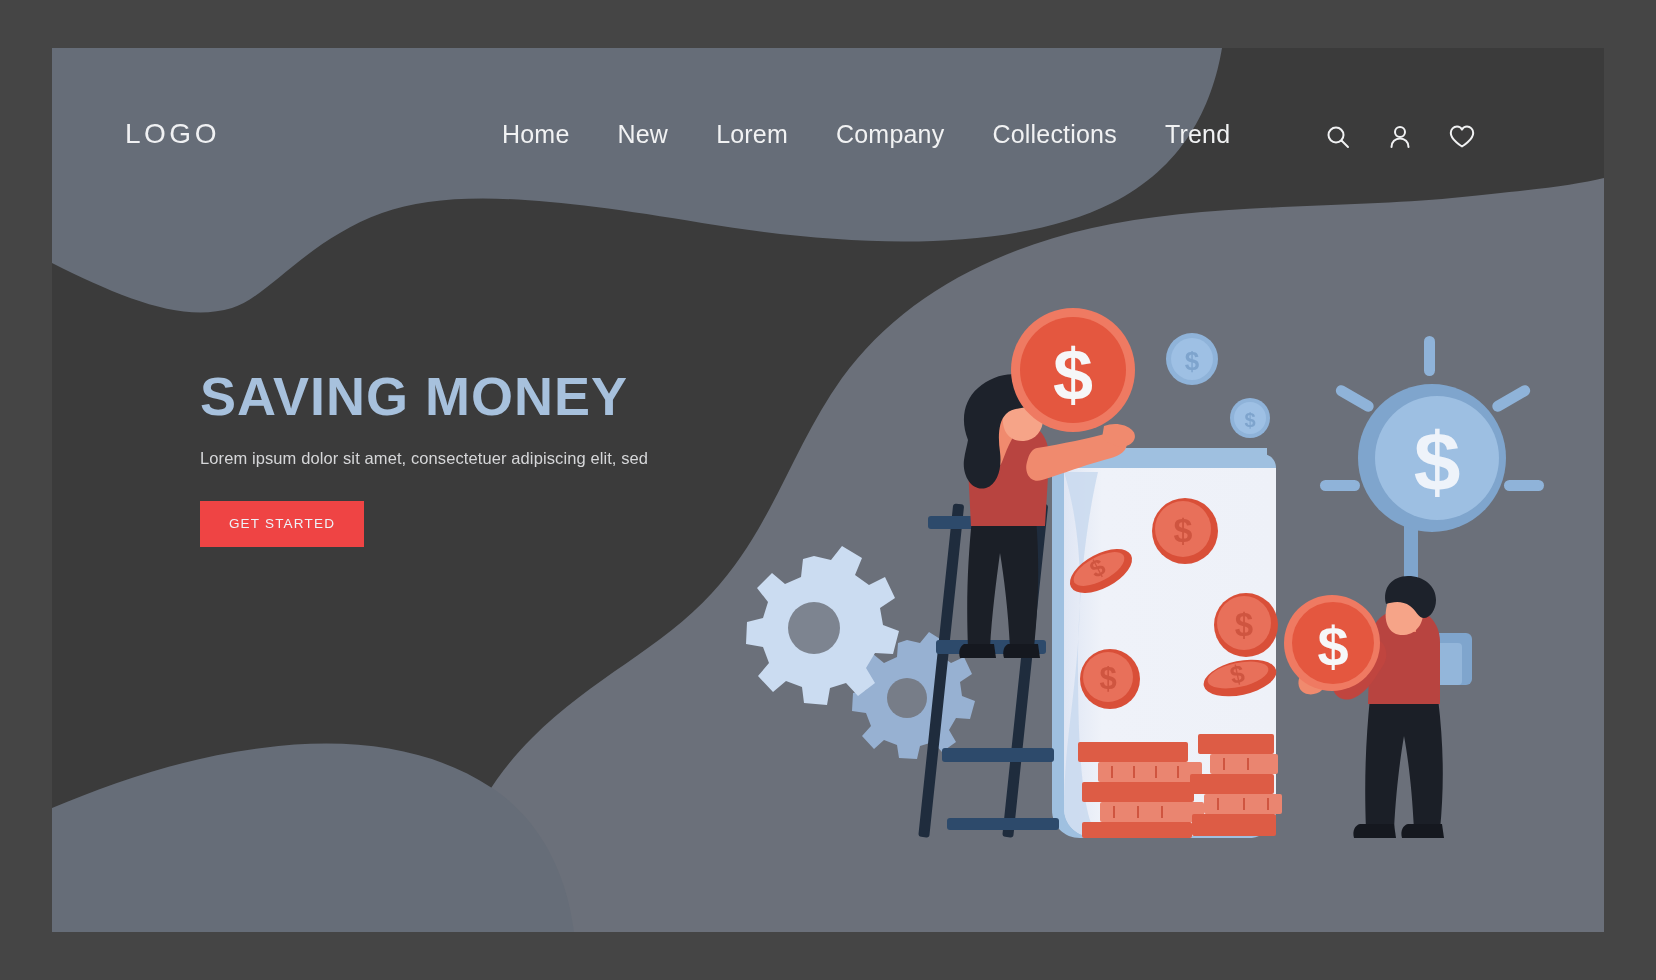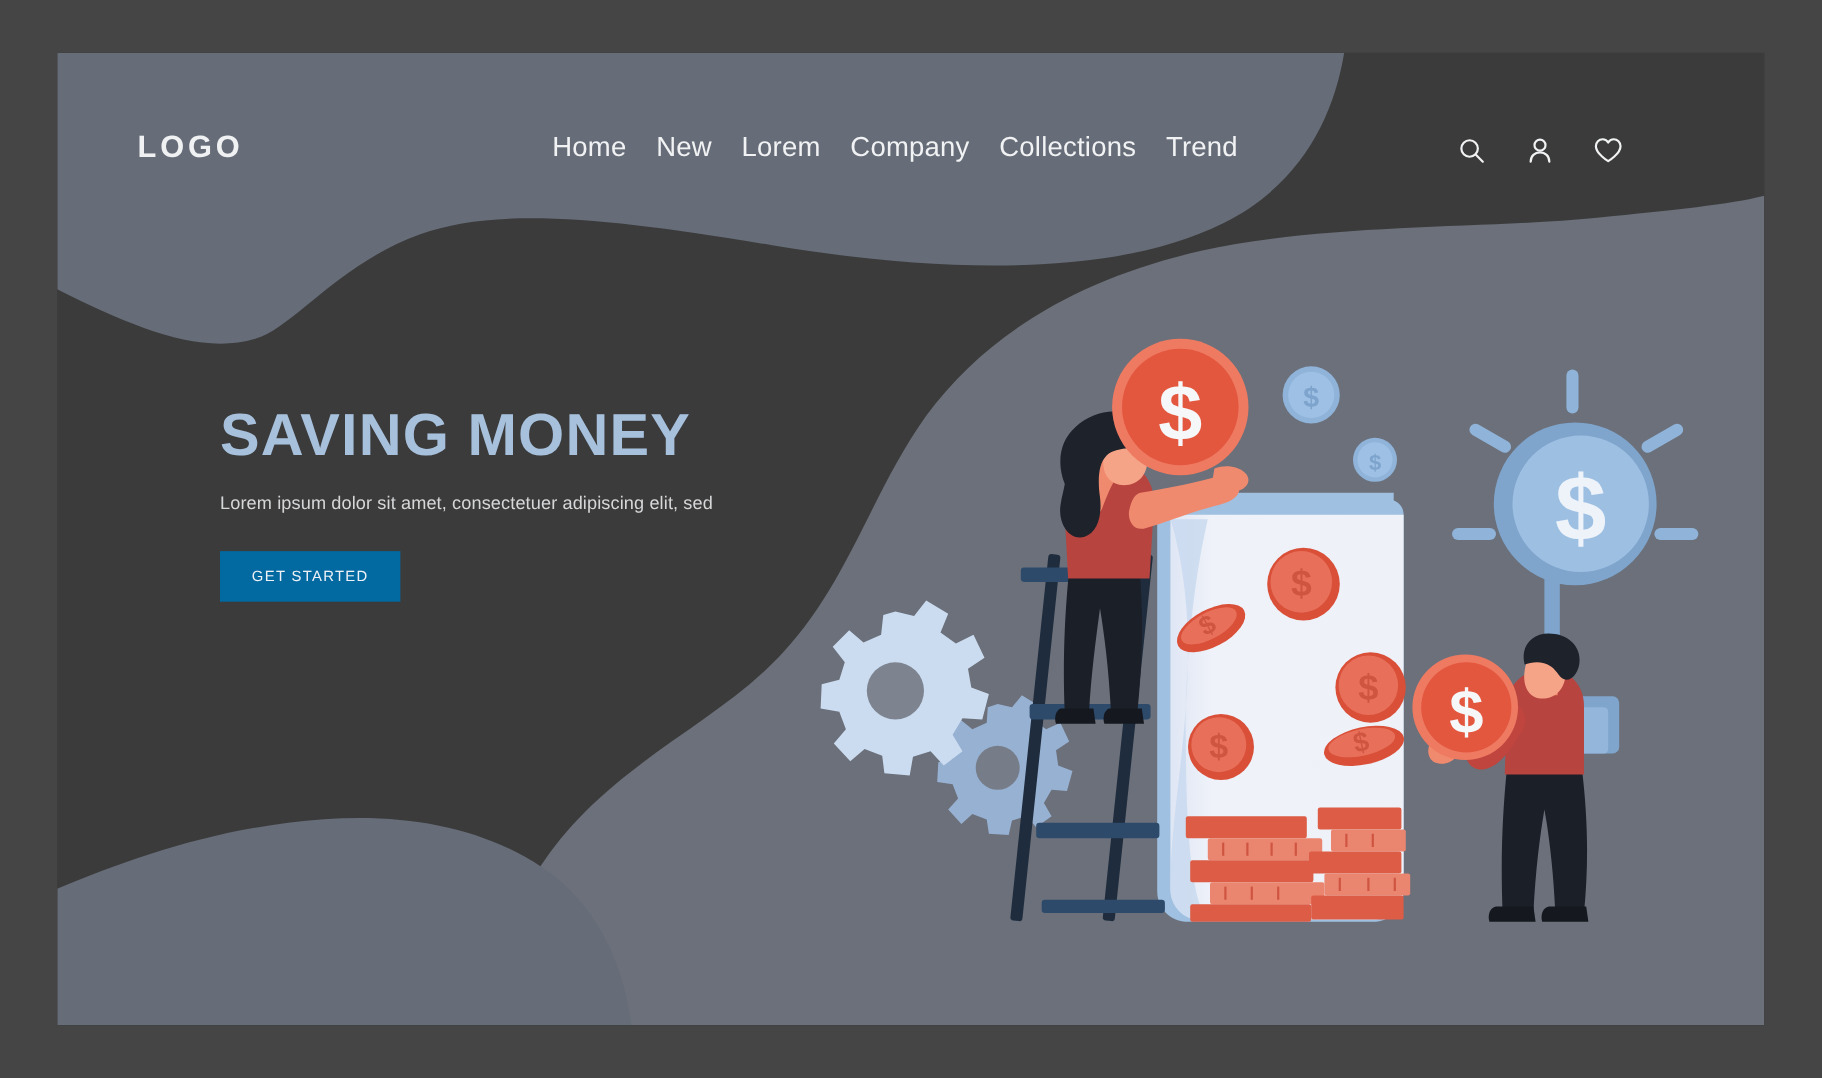--- a/index.html
+++ b/index.html
@@ -21,26 +21,26 @@
 
   
   .header {
     position: absolute; left: 0; top: 0;
     width: 100%; height: 180px;
     display: flex; align-items: flex-start;
     z-index: 20;
   }
   .logo {
     position: absolute; left: 73px; top: 70px;
-    color: #f0f1f3; font-size: 28px; font-weight: bold;
+    color: #f0f1f3; font-size: 28px; font-weight: normal;
     letter-spacing: 3.5px;
   }
   .nav {
     position: absolute; left: 450px; top: 72px;
-    display: flex; gap: 27px; align-items: flex-end;
+    display: flex; gap: 48px; align-items: flex-end;
   }
   .nav-item {
     color: #f1f2f3; font-size: 25px; font-weight: 400;
     letter-spacing: 0.2px; white-space: nowrap; cursor: pointer;
   }
   .icons {
     position: absolute; right: 125px; top: 72px;
     display: flex; gap: 28px; align-items: center;
   }
   .icon-btn {
@@ -54,21 +54,21 @@
   .hero-title {
     color: #a7c1dd; font-size: 54px; font-weight: 700;
     letter-spacing: 1px; line-height: 1.05; white-space: nowrap;
   }
   .hero-sub {
     margin-top: 24px; color: #d6d7d9; font-size: 16.5px;
     font-weight: 400; letter-spacing: 0.1px; white-space: nowrap;
   }
   .cta {
     margin-top: 33px; width: 164px; height: 46px;
-    background: #0369a1; color: #eef2f7;
+    background: #ef4444; color: #eef2f7;
     border: none; font-size: 13.5px; letter-spacing: 1.2px;
     font-family: "Liberation Sans", sans-serif;
     cursor: pointer; display: flex; align-items: center; justify-content: center;
   }
 
   
   .art { position: absolute; left: 0; top: 0; width: 100%; height: 100%; z-index: 10; }
 </style>
 </head>
 <body>

